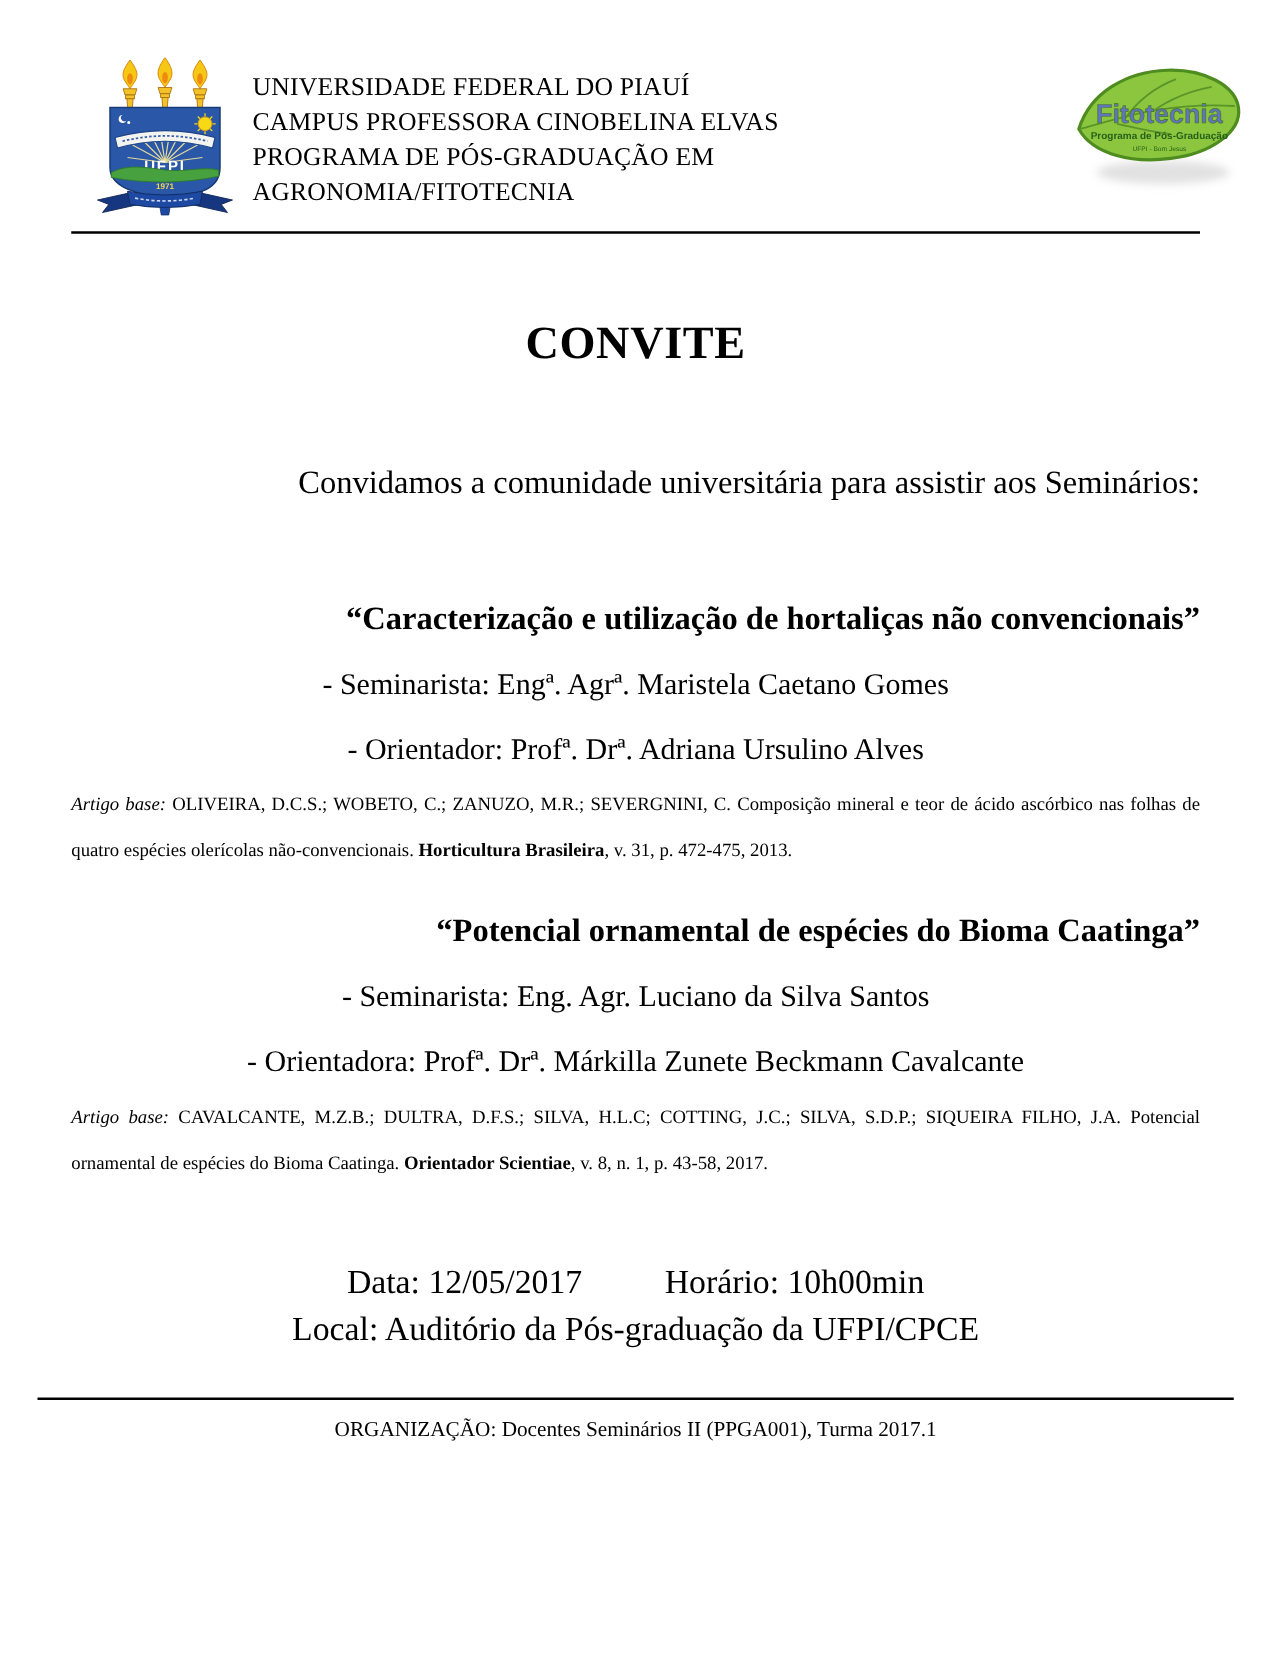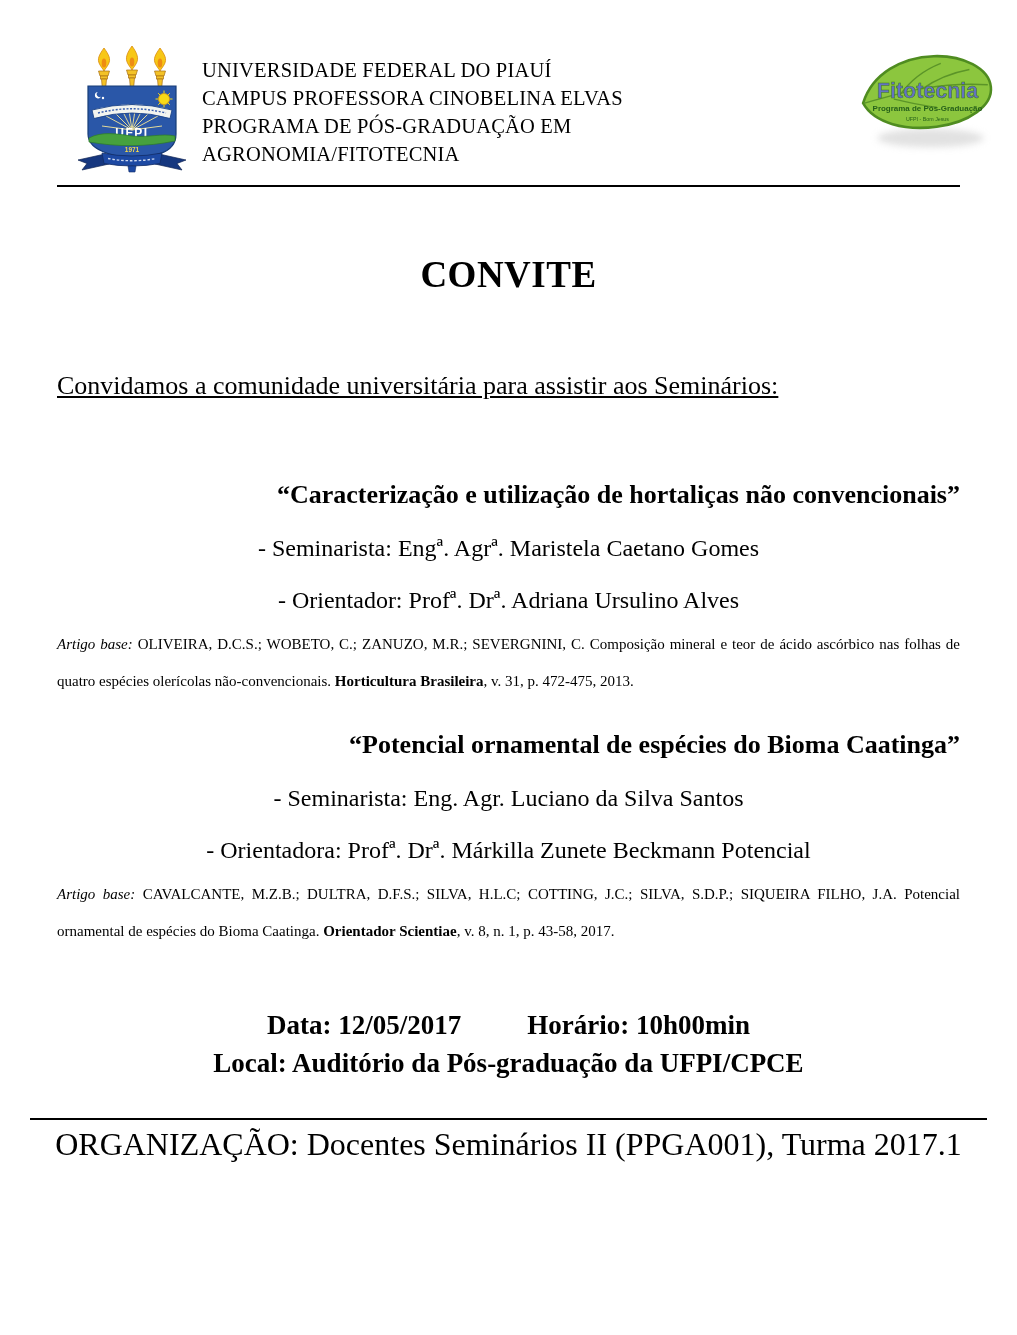--- a/index.html
+++ b/index.html
@@ -39,25 +39,24 @@
   
   .doc-title {
     text-align: center;
     font-size: 37px;
     font-weight: bold;
     line-height: 48px;
     margin-top: 64px;
     letter-spacing: 0.5px;
   }
   .intro {
-    text-align: left;
+    text-align: right;
     font-size: 26px;
     line-height: 34px;
     margin-top: 70px;
-    text-decoration: underline;
   }
   .sem-title {
     text-align: right;
     font-size: 26px;
     font-weight: bold;
     line-height: 36px;
     margin-top: 74px;
   }
   .sem-title.second { margin-top: 28px; }
   .sem-line {
@@ -74,31 +73,30 @@
   }
   .article .lbl { font-style: italic; }
   .article .journal { font-weight: bold; }
 
   
   .schedule {
     text-align: center;
     font-size: 27px;
     line-height: 38px;
     margin-top: 57px;
-    font-weight: bold;
   }
   .schedule .date { margin-right: 66px; }
   .footer-rule {
     margin: 36px 30px 0 30px;
     border-top: 2px solid #000;
     height: 0;
   }
   .organization {
     text-align: center;
-    font-size: 32px;
+    font-size: 17px;
     line-height: 34px;
     margin-top: 7px;
   }
 </style>
 </head>
 <body>
 
 <div class="page">
 
   <div class="header">
@@ -227,21 +225,21 @@
     <section>
       <h2 class="sem-title">“Caracterização e utilização de hortaliças não convencionais”</h2>
       <p class="sem-line">- Seminarista: Engª. Agrª. Maristela Caetano Gomes</p>
       <p class="sem-line">- Orientador: Profª. Drª. Adriana Ursulino Alves</p>
       <p class="article"><span class="lbl">Artigo base:</span><span> OLIVEIRA, D.C.S.; WOBETO, C.; ZANUZO, M.R.; SEVERGNINI, C. Composição mineral e teor de ácido ascórbico nas folhas de quatro espécies olerícolas não-convencionais. </span><span class="journal">Horticultura Brasileira</span><span>, v. 31, p. 472-475, 2013.</span></p>
     </section>
 
     <section>
       <h2 class="sem-title second">“Potencial ornamental de espécies do Bioma Caatinga”</h2>
       <p class="sem-line">- Seminarista: Eng. Agr. Luciano da Silva Santos</p>
-      <p class="sem-line">- Orientadora: Profª. Drª. Márkilla Zunete Beckmann Potencial</p>
+      <p class="sem-line">- Orientadora: Profª. Drª. Márkilla Zunete Beckmann Cavalcante</p>
       <p class="article"><span class="lbl">Artigo base:</span><span> CAVALCANTE, M.Z.B.; DULTRA, D.F.S.; SILVA, H.L.C; COTTING, J.C.; SILVA, S.D.P.; SIQUEIRA FILHO, J.A. Potencial ornamental de espécies do Bioma Caatinga. </span><span class="journal">Orientador Scientiae</span><span>, v. 8, n. 1, p. 43-58, 2017.</span></p>
     </section>
 
     <div class="schedule">
       <div><span class="date">Data: 12/05/2017</span><span>Horário: 10h00min</span></div>
       <div>Local: Auditório da Pós-graduação da UFPI/CPCE</div>
     </div>
   </div>
 
   <div class="footer-rule"></div>

